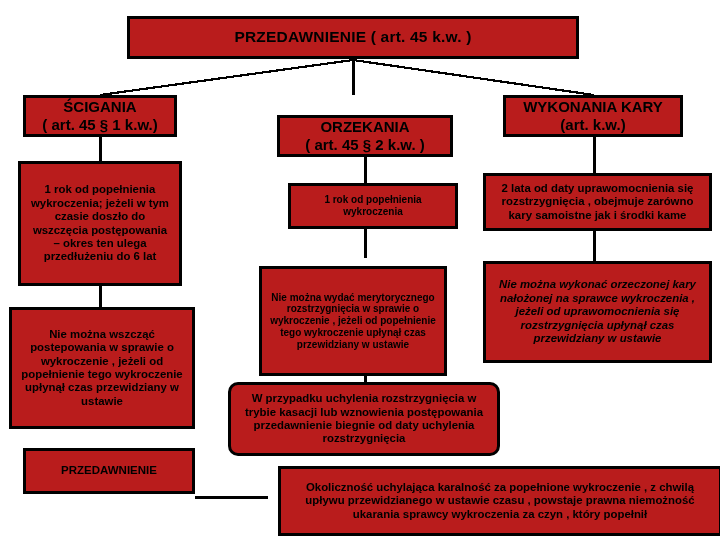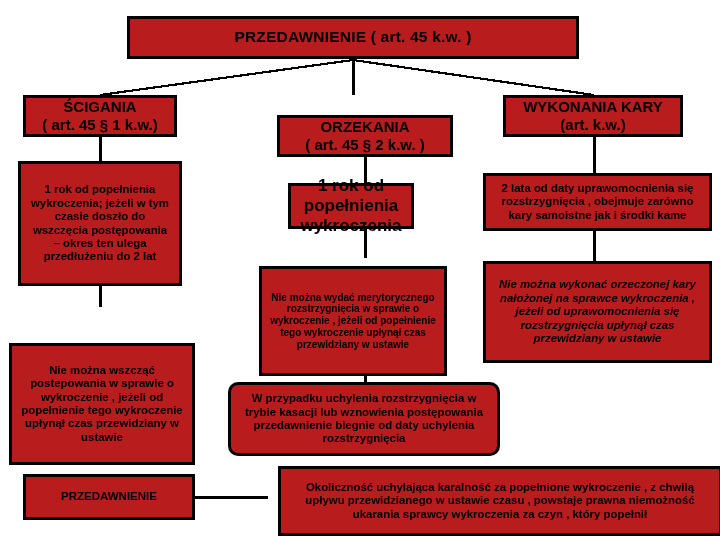--- a/index.html
+++ b/index.html
@@ -46,24 +46,24 @@
     font-size: 15px;
     height: 42px;
   }
   .hdr-left   { left: 23px;  top: 95px;  width: 154px; }
   .hdr-mid    { left: 277px; top: 95px;  width: 176px; margin-top: 20px; }
   .hdr-right  { left: 503px; top: 95px;  width: 180px; }
 
   .body-text { font-size: 11.4px; }
 
   .b-l1 { left: 18px;  top: 161px; width: 164px; height: 125px; font-size: 11.4px; }
-  .b-l2 { left: 9px;   top: 307px; width: 186px; height: 122px; font-size: 11.4px; margin-top: 36px; }
-  .b-l3 { left: 23px;  top: 474px; width: 172px; height: 46px;  font-size: 11.5px; }
+  .b-l2 { left: 9px;   top: 307px; width: 186px; height: 122px; font-size: 11.4px; }
+  .b-l3 { left: 23px;  top: 448px; width: 172px; height: 46px;  font-size: 11.5px; }
 
-  .b-m1 { left: 288px; top: 183px; width: 126px; height: 46px;  font-size: 17px; }
+  .b-m1 { left: 288px; top: 183px; width: 170px; height: 46px;  font-size: 10px; }
   .b-m2 { left: 259px; top: 266px; width: 188px; height: 110px; font-size: 10px; }
   .b-m3 { left: 228px; top: 382px; width: 272px; height: 74px;  font-size: 11.4px; border-radius: 10px; }
 
   .b-r1 { left: 483px; top: 173px; width: 229px; height: 58px;  font-size: 11.4px; }
   .b-r2 { left: 483px; top: 261px; width: 229px; height: 102px; font-size: 11.4px; font-style: italic; }
   .b-r3 { left: 278px; top: 466px; width: 444px; height: 70px;  font-size: 11.4px; }
 
   #wires {
     position: absolute;
     left: 0; top: 0;
@@ -108,21 +108,21 @@
 
   <div class="box hdr hdr-left">ŚCIGANIA
 ( art. 45 § 1 k.w.)</div>
 
   <div class="box hdr hdr-mid">ORZEKANIA
 ( art. 45 § 2 k.w. )</div>
 
   <div class="box hdr hdr-right">WYKONANIA  KARY
 (art.  k.w.)</div>
 
-  <div class="box body-text b-l1">1 rok od popełnienia wykroczenia; jeżeli w tym czasie doszło do wszczęcia postępowania – okres ten ulega przedłużeniu do 2 lat</div>
+  <div class="box body-text b-l1">1 rok od popełnienia wykroczenia; jeżeli w tym czasie doszło do wszczęcia postępowania – okres ten ulega przedłużeniu do 6 lat</div>
 
   <div class="box body-text b-l2">Nie można wszcząć postepowania w sprawie o wykroczenie , jeżeli od popełnienie tego wykroczenie upłynął czas przewidziany w ustawie</div>
 
   <div class="box body-text b-m1">1 rok od popełnienia wykroczenia</div>
 
   <div class="box body-text b-m2">Nie można wydać merytorycznego rozstrzygnięcia w sprawie o wykroczenie , jeżeli od popełnienie tego wykroczenie upłynął czas przewidziany w ustawie</div>
 
   <div class="box body-text b-m3">W przypadku uchylenia rozstrzygnięcia w trybie kasacji lub wznowienia postępowania przedawnienie biegnie od daty uchylenia rozstrzygnięcia</div>
 
   <div class="box body-text b-r1">2 lata od daty uprawomocnienia się rozstrzygnięcia , obejmuje zarówno kary samoistne jak i środki kame</div>

